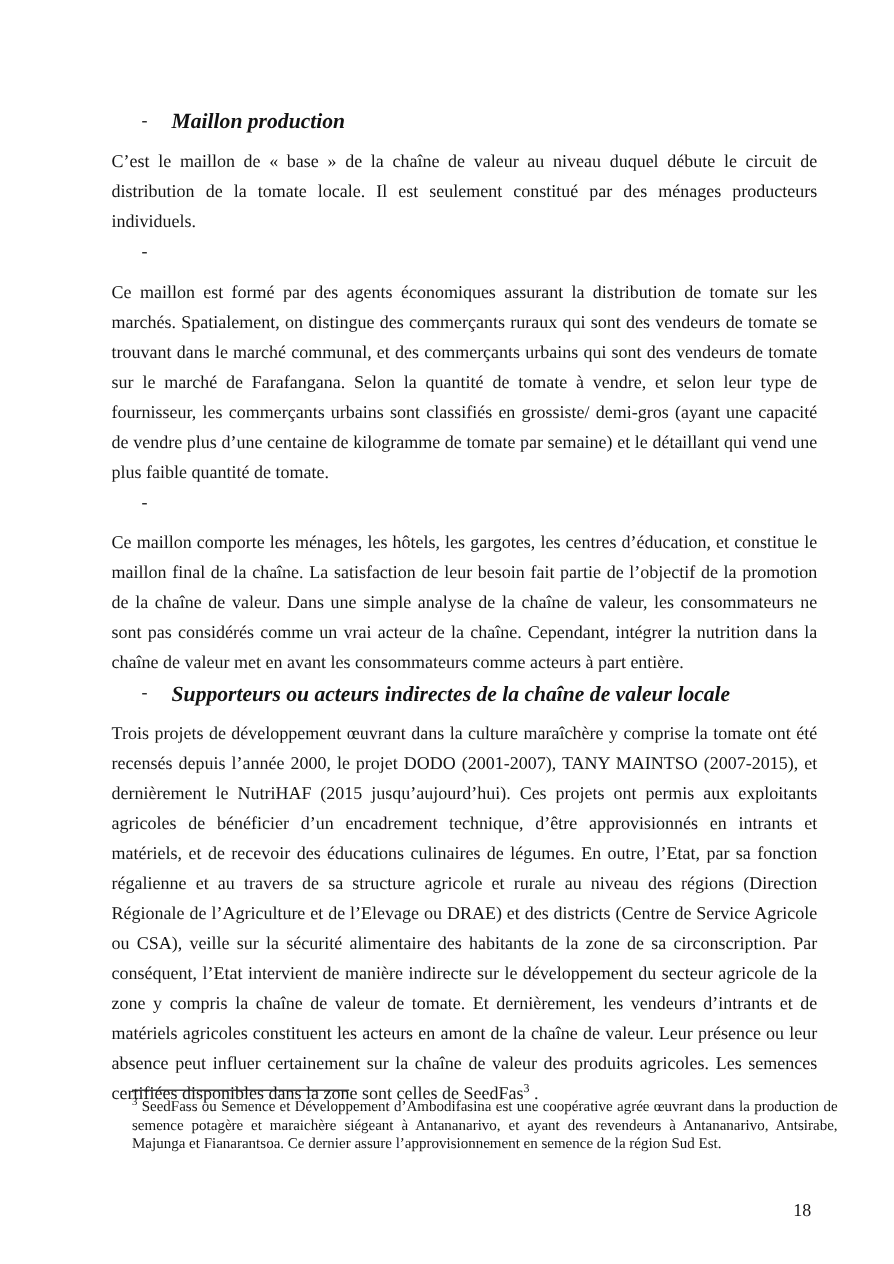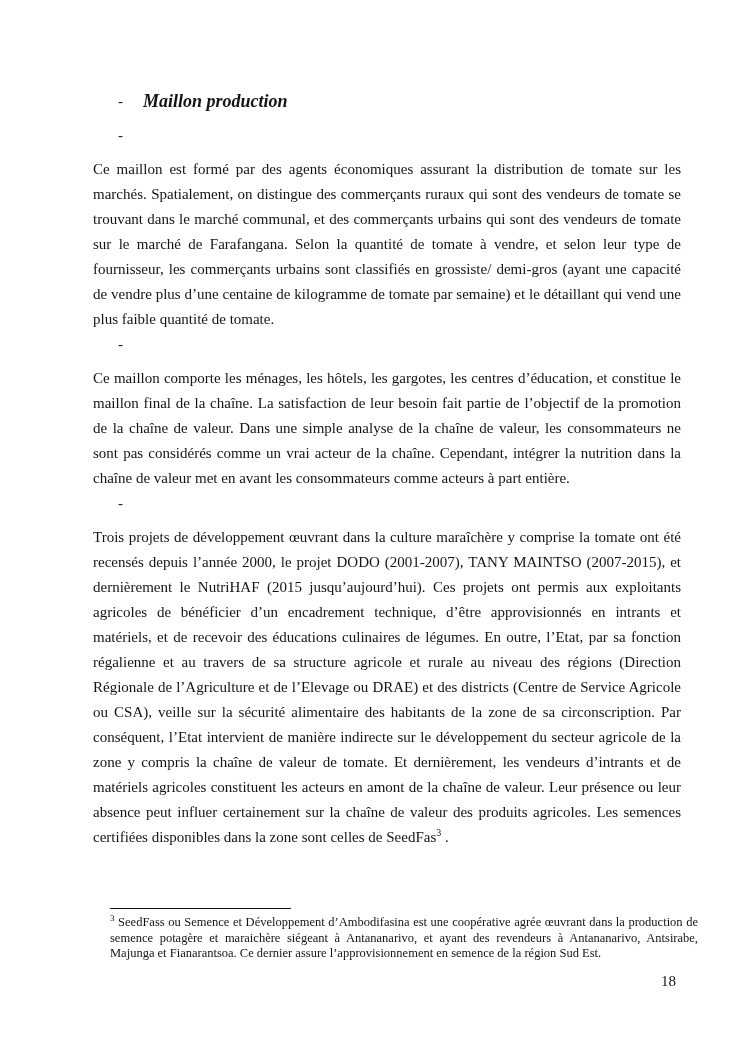--- a/index.html
+++ b/index.html
@@ -74,57 +74,59 @@
     text-align: justify;
     text-justify: inter-word;
   }
   .footnote sup {
     font-size: 9px;
     line-height: 0;
     vertical-align: super;
   }
   .page-number {
     position: absolute;
-    top: 972px;
+    top: 1000px;
     right: 69px;
     font-size: 15px;
     line-height: 18px;
   }
 </style>
 </head>
 <body>
 
 <div class="page">
 
   <main class="content">
 
     <section>
       <div class="heading-row">
         <span class="dash">-</span>
         <h2>Maillon production</h2>
       </div>
+      <p class="para">C’est le maillon de « base » de la chaîne de valeur au niveau duquel débute le circuit de distribution de la tomate locale. Il est seulement constitué par des ménages producteurs individuels.</p>
     </section>
 
     <section>
       <div class="heading-row">
         <span class="dash">-</span>
       </div>
       <p class="para">Ce maillon est formé par des agents économiques assurant la distribution de tomate sur les marchés. Spatialement, on distingue des commerçants ruraux qui sont des vendeurs de tomate se trouvant dans le marché communal, et des commerçants urbains qui sont des vendeurs de tomate sur le marché de Farafangana. Selon la quantité de tomate à vendre, et selon leur type de fournisseur, les commerçants urbains sont classifiés en grossiste/ demi-gros (ayant une capacité de vendre plus d’une centaine de kilogramme de tomate par semaine) et le détaillant qui vend une plus faible quantité de tomate.</p>
     </section>
 
     <section>
       <div class="heading-row">
         <span class="dash">-</span>
       </div>
       <p class="para">Ce maillon comporte les ménages, les hôtels, les gargotes, les centres d’éducation, et constitue le maillon final de la chaîne. La satisfaction de leur besoin fait partie de l’objectif de la promotion de la chaîne de valeur. Dans une simple analyse de la chaîne de valeur, les consommateurs ne sont pas considérés comme un vrai acteur de la chaîne. Cependant, intégrer la nutrition dans la chaîne de valeur met en avant les consommateurs comme acteurs à part entière.</p>
     </section>
 
     <section>
       <div class="heading-row">
         <span class="dash">-</span>
+        <h2>Supporteurs ou acteurs indirectes de la chaîne de valeur locale</h2>
       </div>
       <p class="para"><span>Trois projets de développement œuvrant dans la culture maraîchère y comprise la tomate ont été recensés depuis l’année 2000, le projet DODO (2001-2007), TANY MAINTSO (2007-2015), et dernièrement le NutriHAF (2015 jusqu’aujourd’hui). Ces projets ont permis aux exploitants agricoles de bénéficier d’un encadrement technique, d’être approvisionnés en intrants et matériels, et de recevoir des éducations culinaires de légumes. En outre, l’Etat, par sa fonction régalienne et au travers de sa structure agricole et rurale au niveau des régions (Direction Régionale de l’Agriculture et de l’Elevage ou DRAE) et des districts (Centre de Service Agricole ou CSA), veille sur la sécurité alimentaire des habitants de la zone de sa circonscription. Par conséquent, l’Etat intervient de manière indirecte sur le développement du secteur agricole de la zone y compris la chaîne de valeur de tomate. Et dernièrement, les vendeurs d’intrants et de matériels agricoles constituent les acteurs en amont de la chaîne de valeur. Leur présence ou leur absence peut influer certainement sur la chaîne de valeur des produits agricoles. Les semences certifiées disponibles dans la zone sont celles de SeedFas</span><sup class="fn-ref">3</sup><span> .</span></p>
     </section>
 
   </main>
 
   <footer class="footnote-area">
     <div class="fn-separator"></div>
     <p class="footnote"><sup>3</sup><span> SeedFass ou Semence et Développement d’Ambodifasina est une coopérative agrée œuvrant dans la production de semence potagère et maraichère siégeant à Antananarivo, et ayant des revendeurs à Antananarivo, Antsirabe, Majunga et Fianarantsoa. Ce dernier assure l’approvisionnement en semence de la région Sud Est.</span></p>
   </footer>

